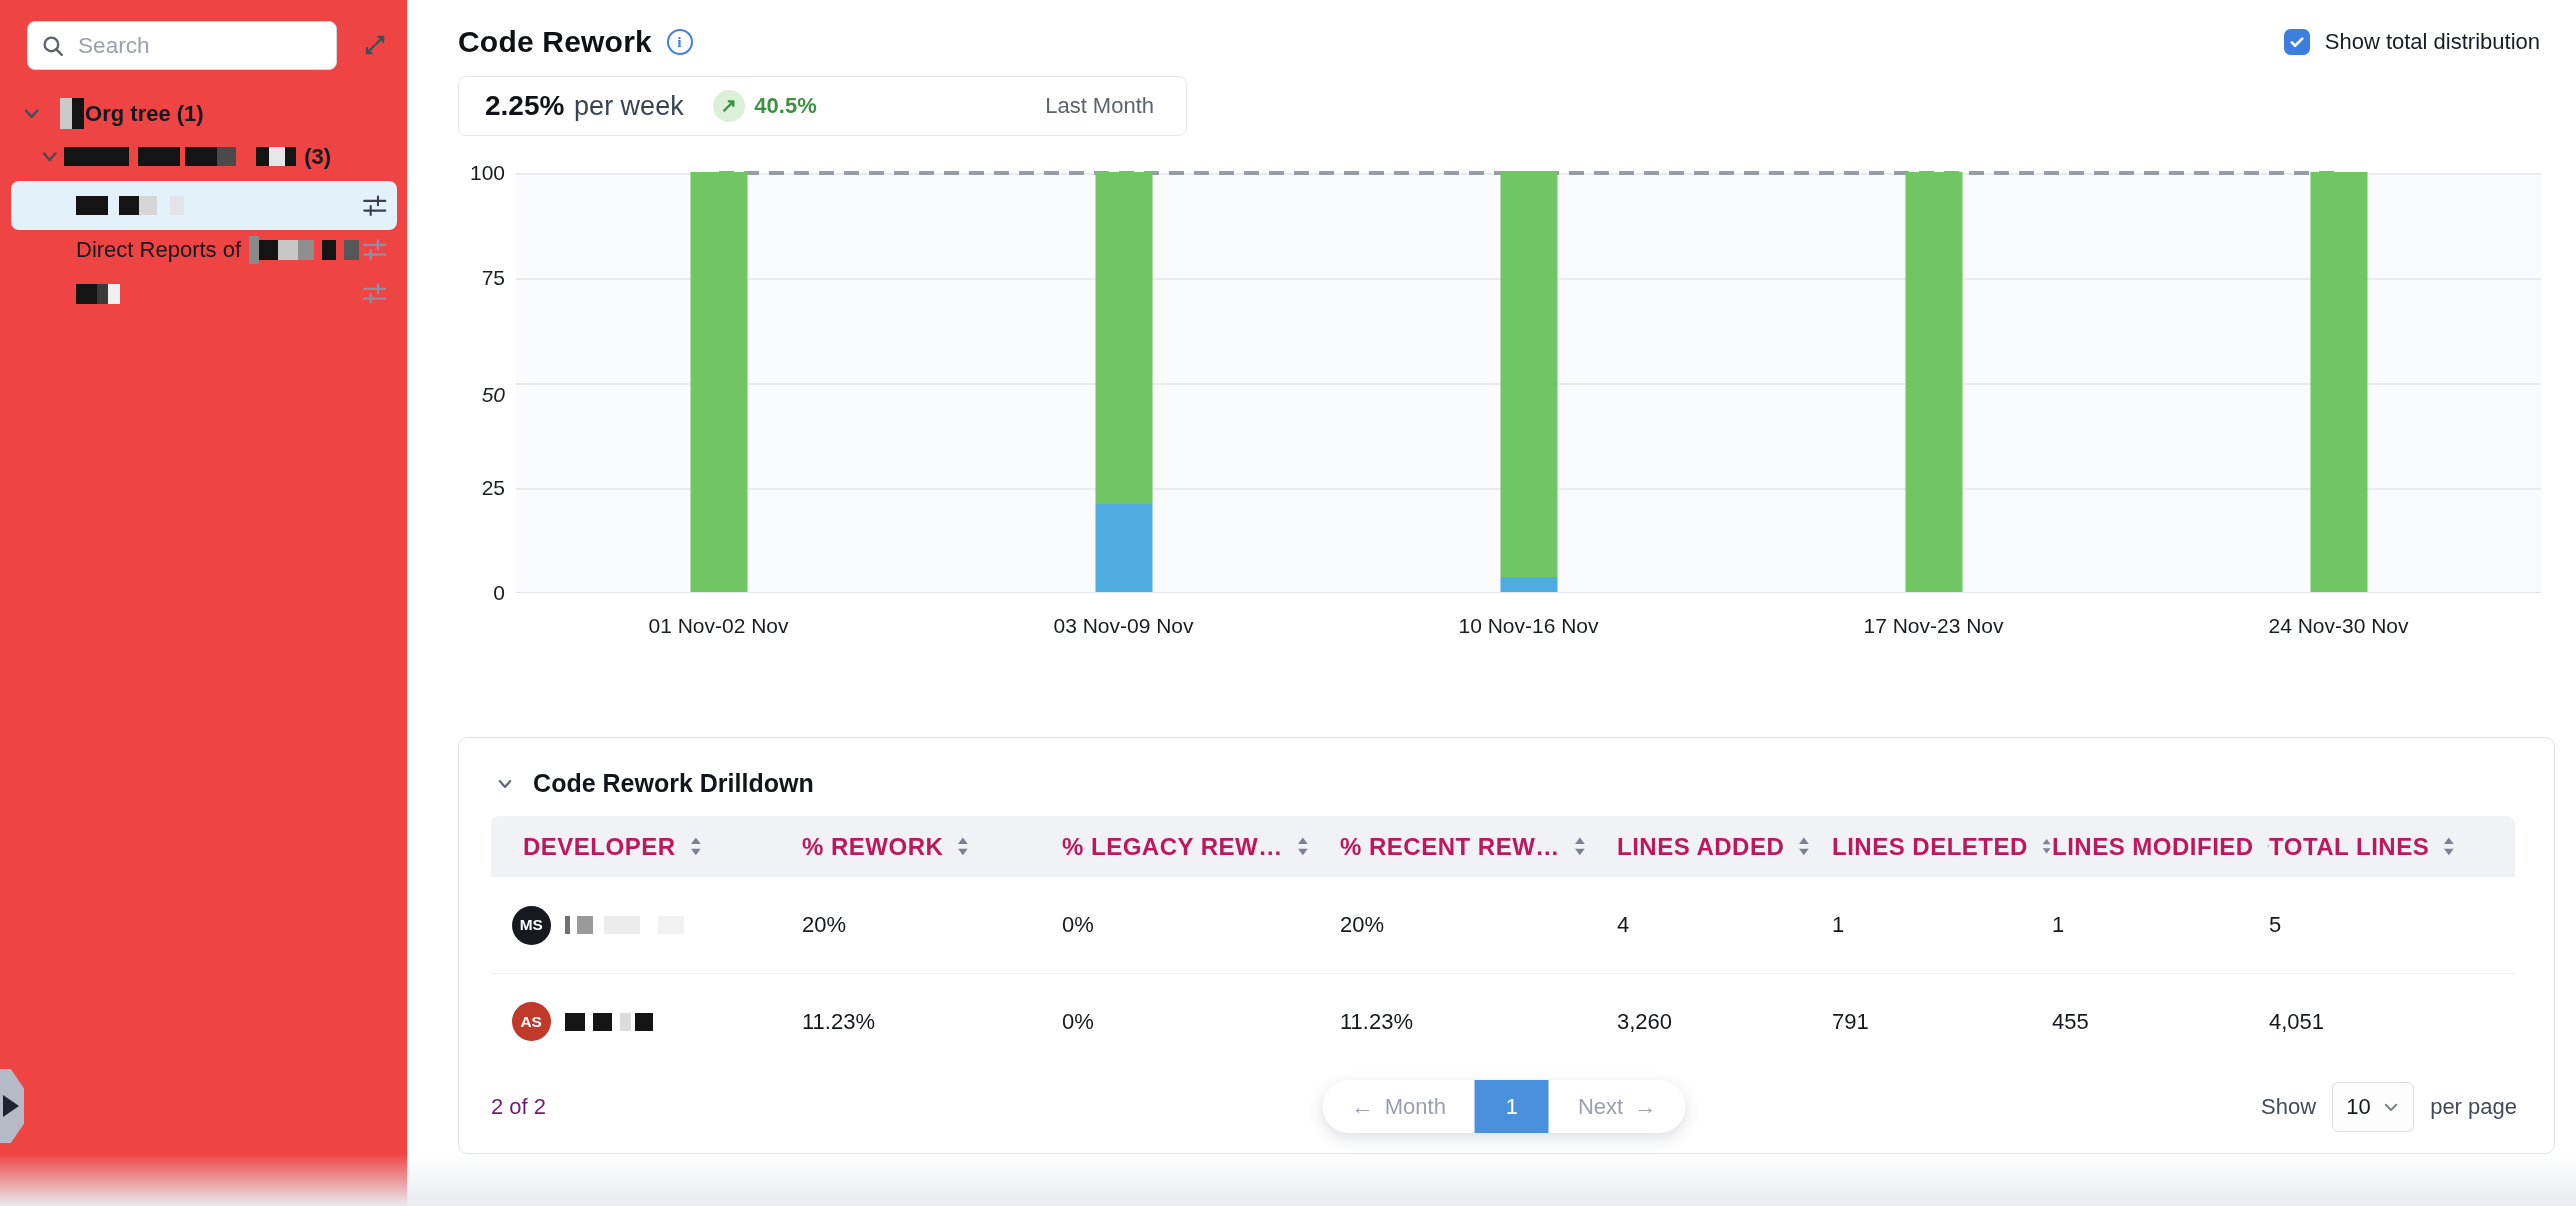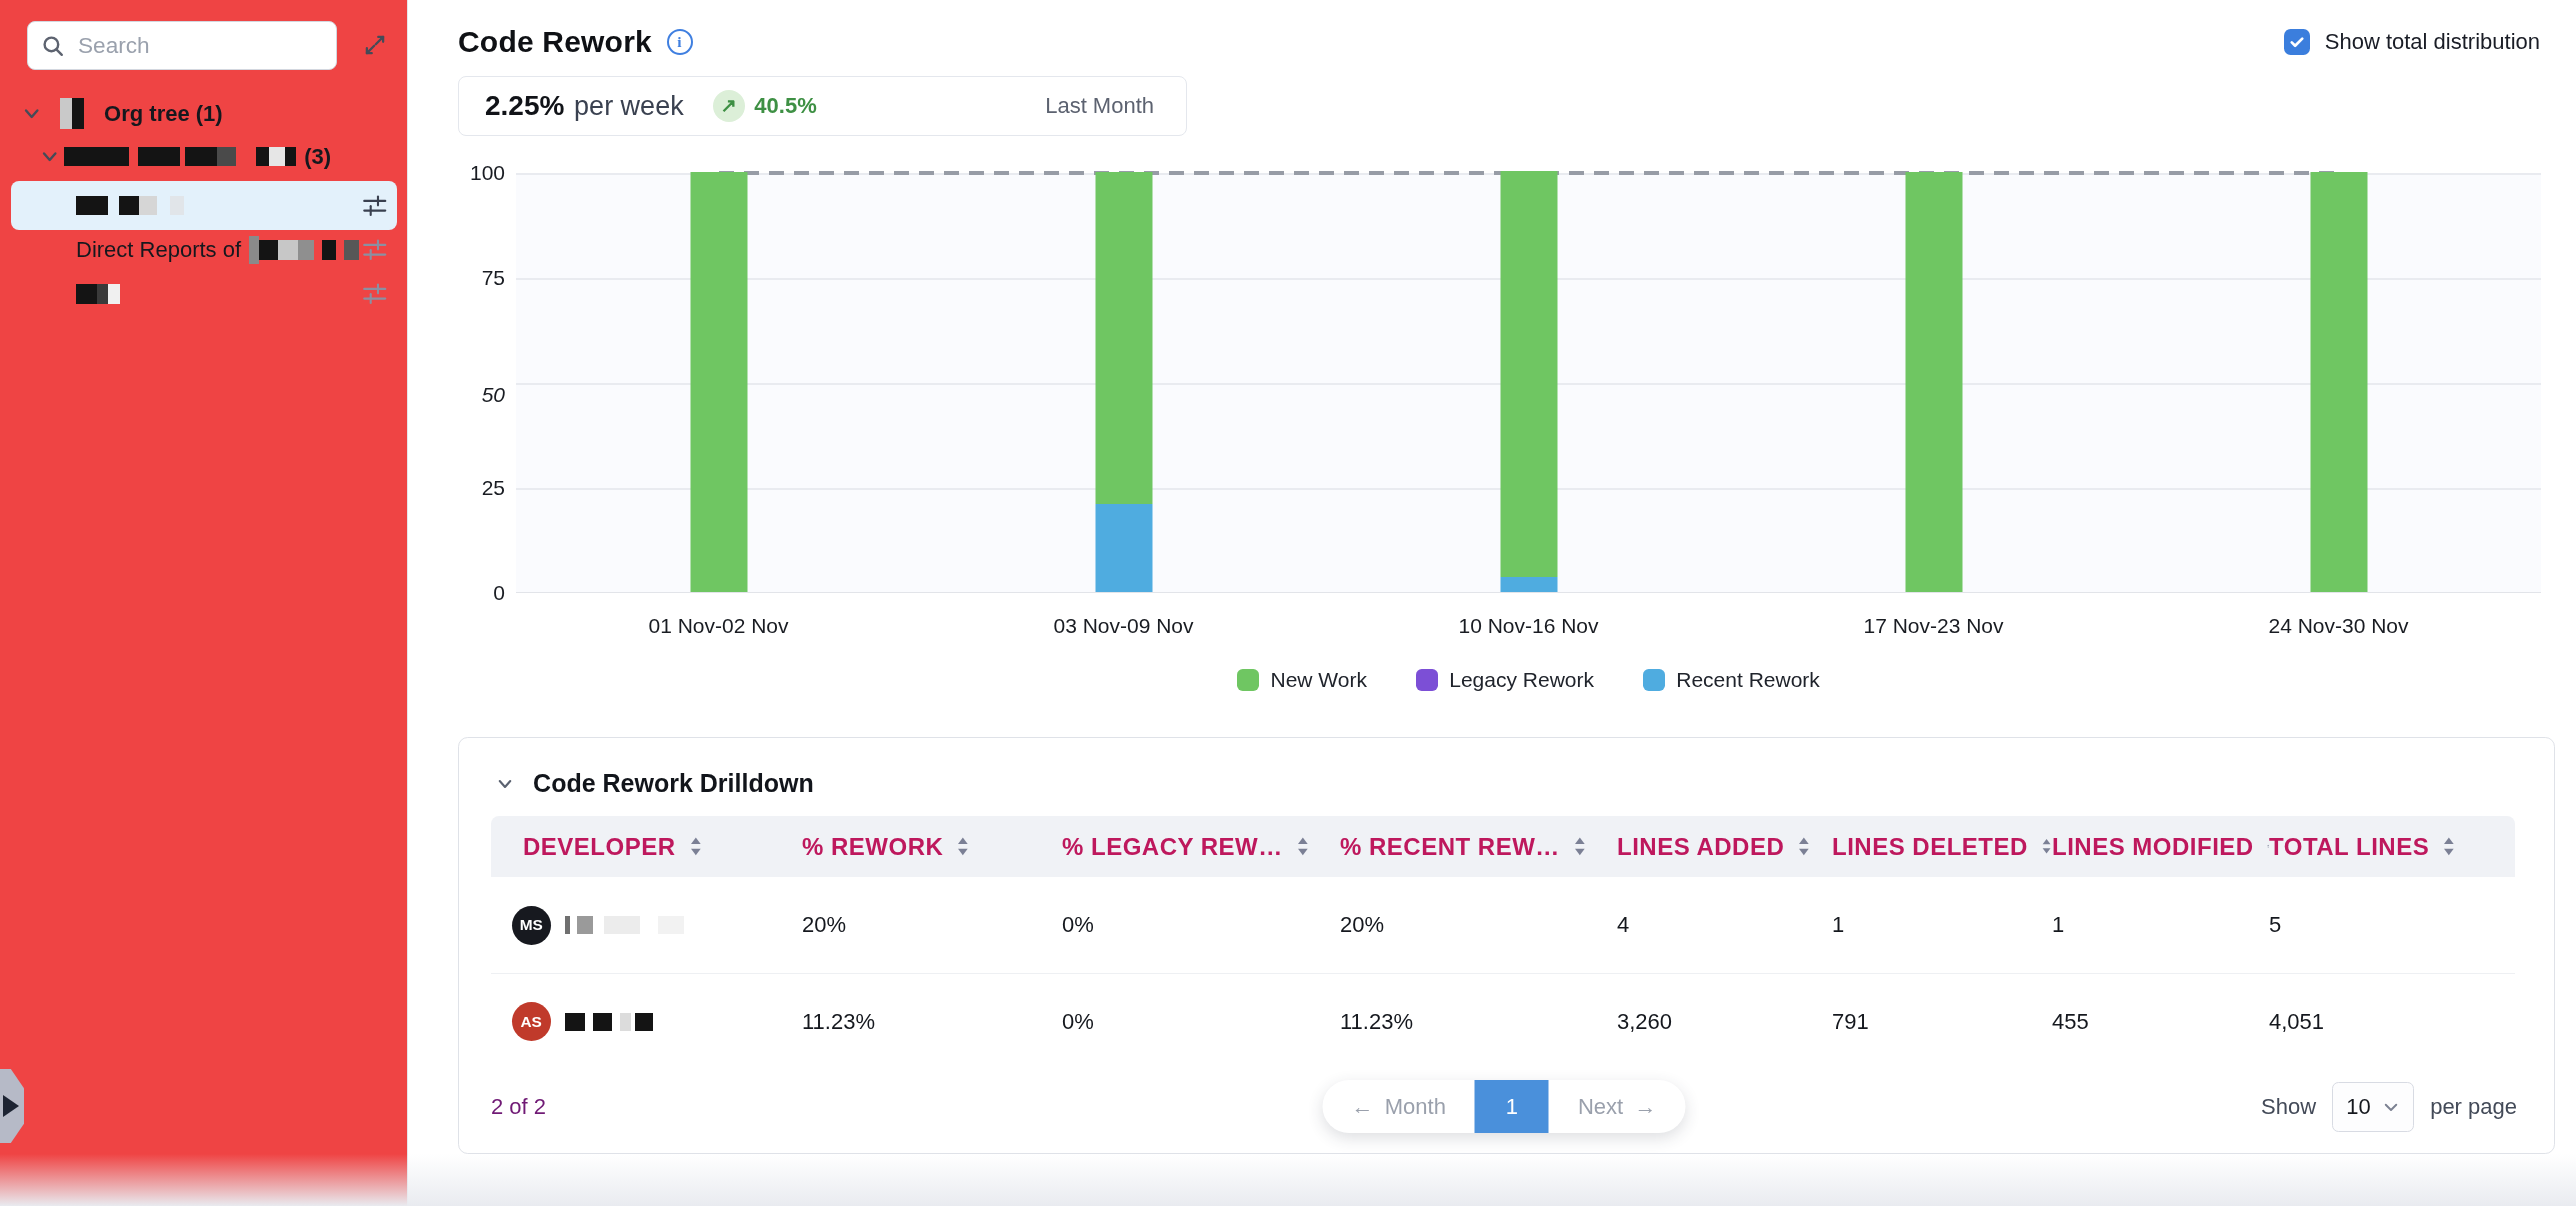--- a/index.html
+++ b/index.html
@@ -119,21 +119,21 @@
   <div class="tree-row row-org">
     <span class="chev" style="margin-left:18px">
       <svg width="19.4" height="19.4" viewBox="0 0 24 24" fill="none">
           <path d="M5 8 l7 8 7-8" stroke="#454b58" stroke-width="3" stroke-linecap="round" stroke-linejoin="round"></path>
         </svg>
     </span>
     <span class="blocks" style="margin-left:14.6px">
         <span style="width: 12px; background: rgb(201, 201, 201); height: 31px;"></span>
         <span style="width: 12px; background: rgb(20, 20, 20); height: 31px;"></span>
       </span>
-    <span class="tree-label" style="margin-left:20px">Org tree (1)</span>
+    <span class="tree-label" style="margin-left:1px">Org tree (1)</span>
   </div>
 
   <div class="tree-row row-group">
     <span class="chev" style="margin-left:36px">
       <svg width="19.4" height="19.4" viewBox="0 0 24 24" fill="none">
           <path d="M5 8 l7 8 7-8" stroke="#454b58" stroke-width="3" stroke-linecap="round" stroke-linejoin="round"></path>
         </svg>
     </span>
     <span class="blocks" style="margin-left:0">
         <span style="width: 65px; background: rgb(20, 20, 20);"></span>
@@ -283,34 +283,20 @@
         </div>
       </div>
   </div>
   <div class="xlabels" id="xlabels">
       <div class="xlabel">01 Nov-02 Nov</div>
       <div class="xlabel">03 Nov-09 Nov</div>
       <div class="xlabel">10 Nov-16 Nov</div>
       <div class="xlabel">17 Nov-23 Nov</div>
       <div class="xlabel">24 Nov-30 Nov</div>
     </div>
-  <div class="legend" id="legend">
-      <div class="legend-item">
-        <span class="legend-swatch" style="background: rgb(111, 198, 98);"></span>
-        <span class="legend-label">New Work</span>
-      </div>
-      <div class="legend-item">
-        <span class="legend-swatch" style="background: rgb(124, 79, 214);"></span>
-        <span class="legend-label">Legacy Rework</span>
-      </div>
-      <div class="legend-item">
-        <span class="legend-swatch" style="background: rgb(79, 172, 224);"></span>
-        <span class="legend-label">Recent Rework</span>
-      </div>
-    </div>
 </div>
 
 <div class="drilldown">
   <div class="dd-header">
     <span class="chev">
       <svg width="18" height="18" viewBox="0 0 24 24" fill="none">
           <path d="M5 8 l7 8 7-8" stroke="#5b6270" stroke-width="2.8" stroke-linecap="round" stroke-linejoin="round"></path>
         </svg>
     </span>
     <span class="dd-title">Code Rework Drilldown</span>

